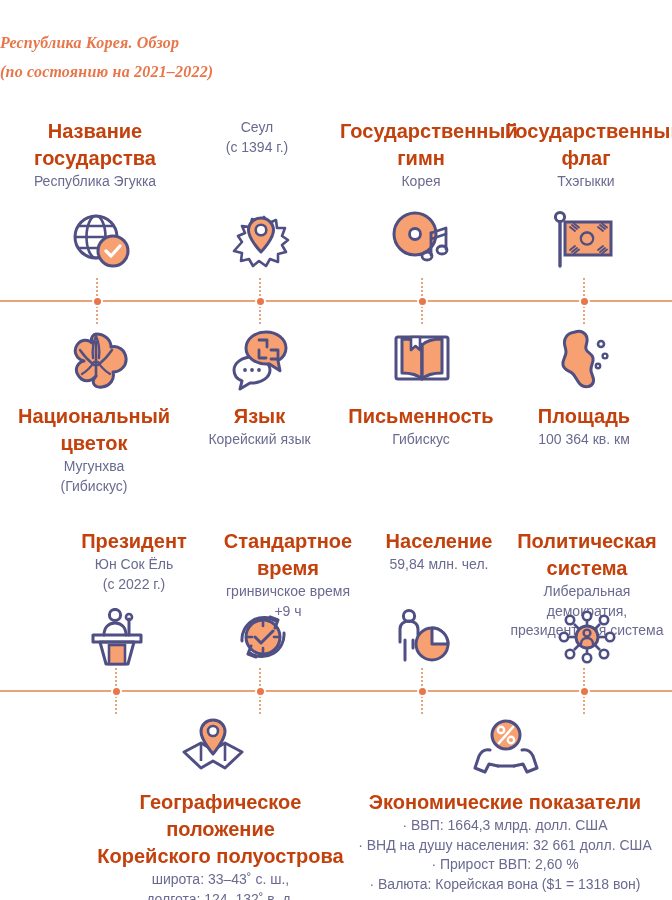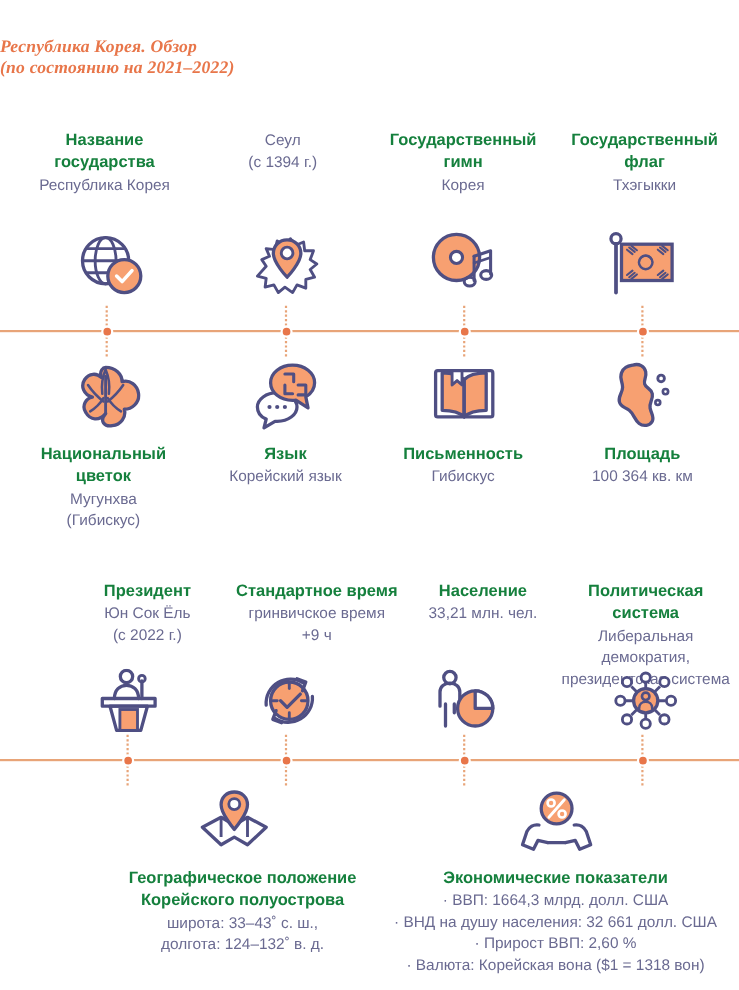--- a/index.html
+++ b/index.html
@@ -30,27 +30,27 @@
     text-align: left;
   }
   .title-main, .title-sub {
     font-family: "Liberation Serif", serif;
     font-style: italic;
     font-weight: bold;
     color: #e8764a;
     font-size: 16px;
     letter-spacing: .2px;
   }
-  .title-sub { margin-top: 1px; }
+  .title-sub { margin-top: 11px; }
 
   
   .hd {
     font-weight: bold;
-    font-size: 15px;
-    color: #15803d;
+    font-size: 20px;
+    color: #c2410c;
     line-height: 1.35;
   }
   .vl {
     font-size: 14px;
     color: #6a6a91;
     line-height: 1.4;
     font-weight: normal;
   }
 
   .cell { position: absolute; text-align: center; }
@@ -85,21 +85,21 @@
 
 <div class="page">
 
   <div class="title-block">
     <div class="title-main">Республика Корея. Обзор</div>
     <div class="title-sub">(по состоянию на 2021–2022)</div>
   </div>
 
   <div class="cell" style="top:118px; left:14px; width:162px;">
     <div class="hd">Название<br>государства</div>
-    <div class="vl">Республика Корея</div>
+    <div class="vl">Республика Эгукка</div>
   </div>
   <div class="cell" style="top:118px; left:182px; width:150px;">
     <div class="vl">Сеул<br>(с 1394 г.)</div>
   </div>
   <div class="cell" style="top:118px; left:340px; width:162px;">
     <div class="hd">Государственный<br>гимн</div>
     <div class="vl">Корея</div>
   </div>
   <div class="cell" style="top:118px; left:505px; width:162px;">
     <div class="hd">Государственный<br>флаг</div>
@@ -234,21 +234,21 @@
   <div class="cell" style="top:528px; left:58px; width:152px;">
     <div class="hd">Президент</div>
     <div class="vl">Юн Сок Ёль<br>(с 2022 г.)</div>
   </div>
   <div class="cell" style="top:528px; left:204px; width:168px;">
     <div class="hd">Стандартное время</div>
     <div class="vl">гринвичское время<br>+9 ч</div>
   </div>
   <div class="cell" style="top:528px; left:369px; width:140px;">
     <div class="hd">Население</div>
-    <div class="vl">33,21 млн. чел.</div>
+    <div class="vl">59,84 млн. чел.</div>
   </div>
   <div class="cell" style="top:528px; left:503px; width:168px;">
     <div class="hd">Политическая<br>система</div>
     <div class="vl">Либеральная демократия,<br>президентская система</div>
   </div>
 
   <div class="iconwrap" style="top:608px; left:85px;">
     <svg class="icon" width="64" height="58" viewBox="0 0 64 58">
       <circle cx="30" cy="7" r="5.6" fill="none" stroke="#4f4f83" stroke-width="3"></circle>
       <path d="M19 27 c0 -8 5 -12 11 -12 c6 0 11 4 11 12" fill="none" stroke="#4f4f83" stroke-width="3" stroke-linecap="round"></path>

